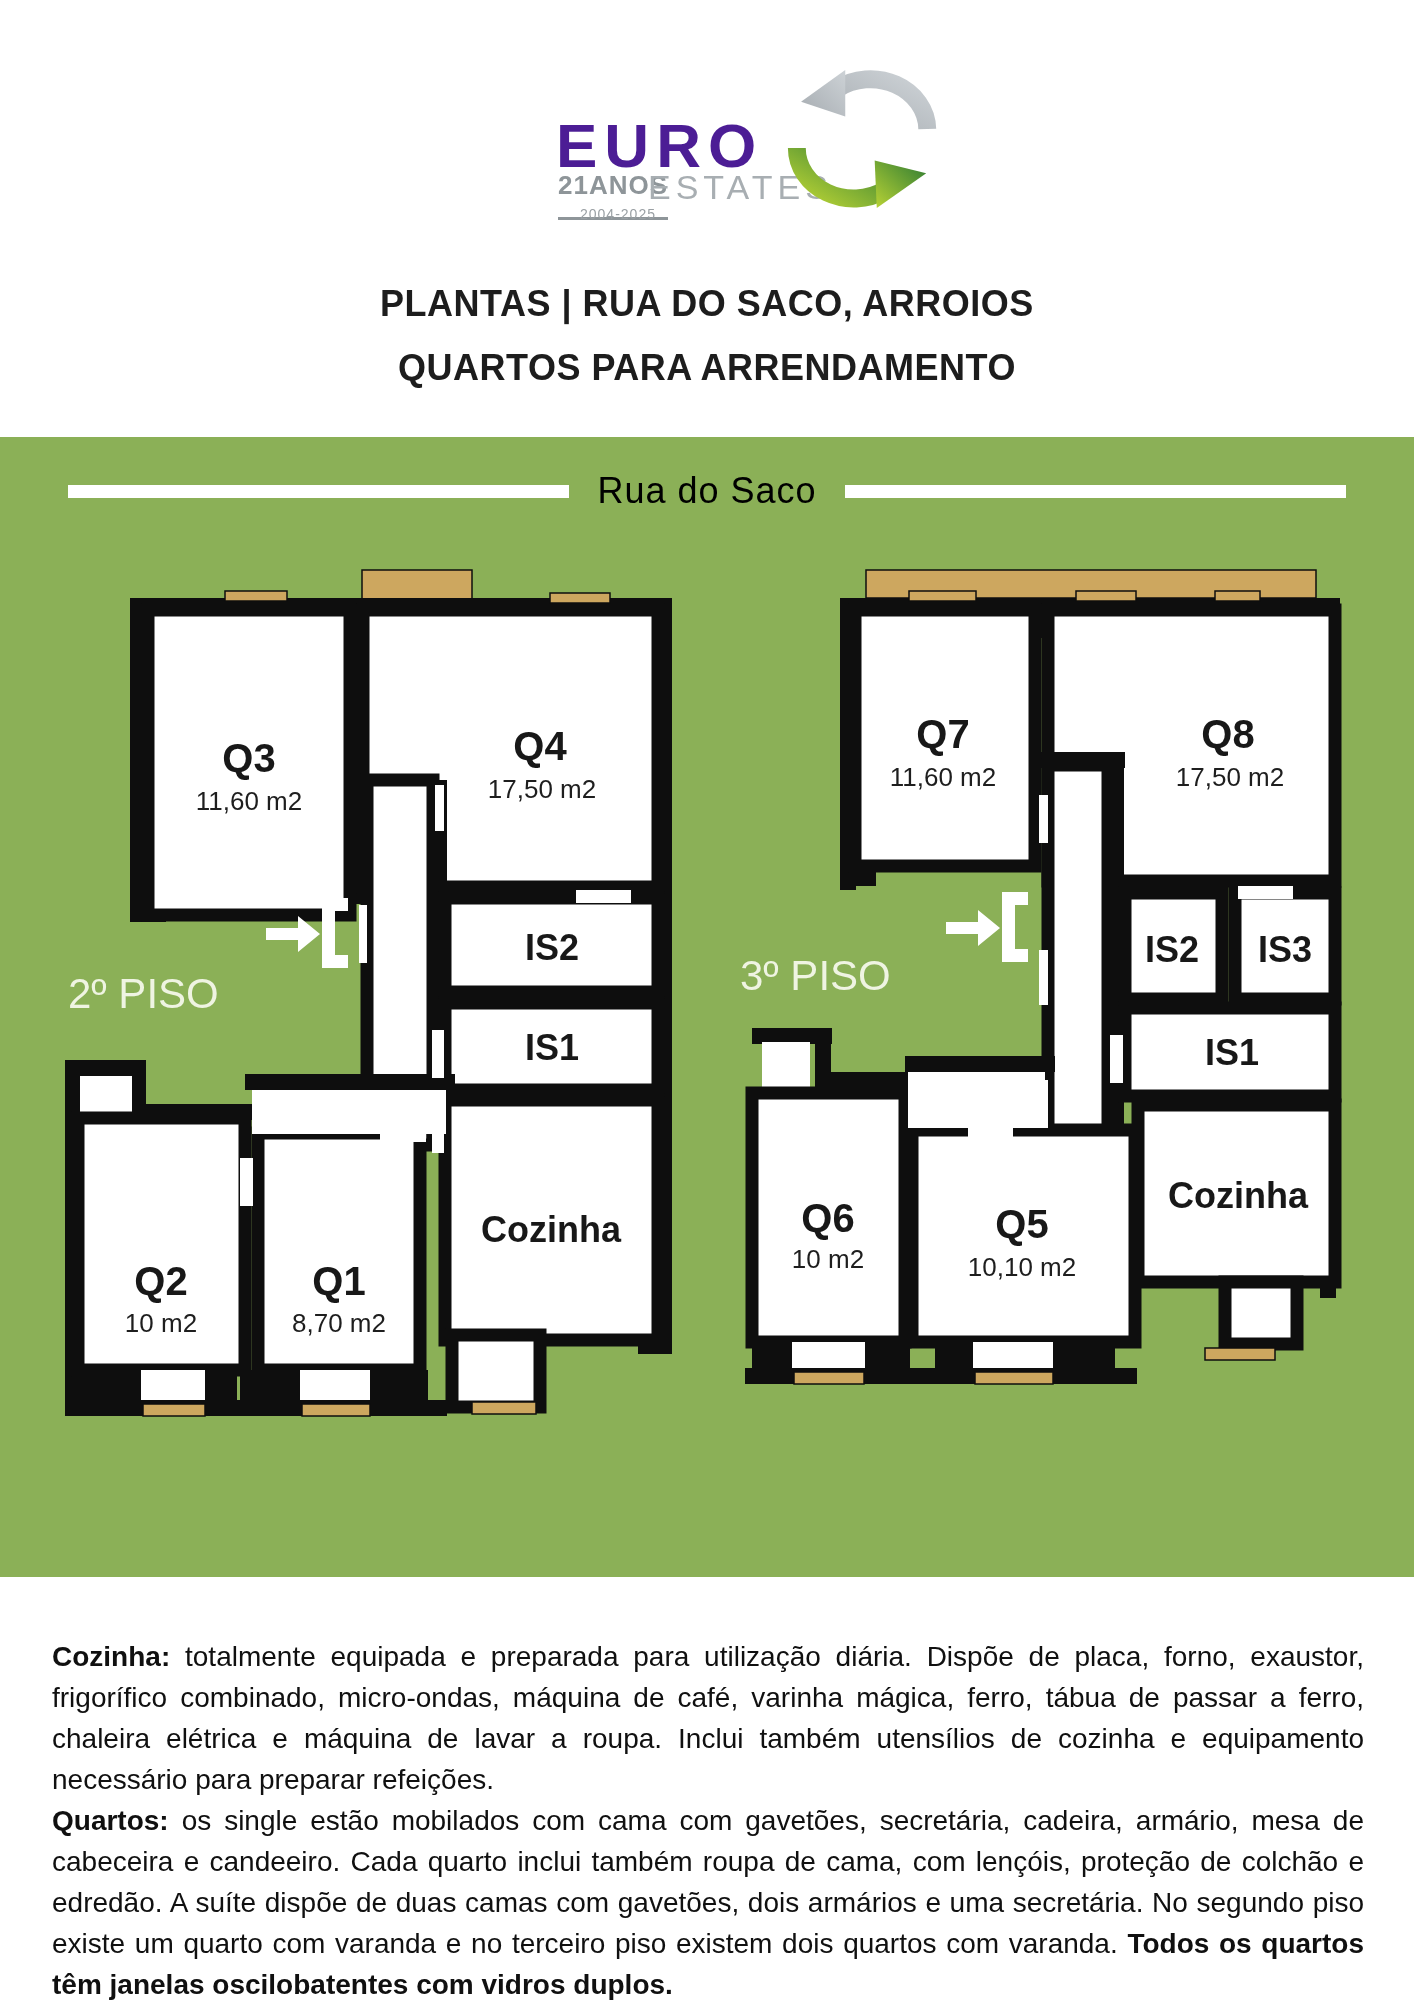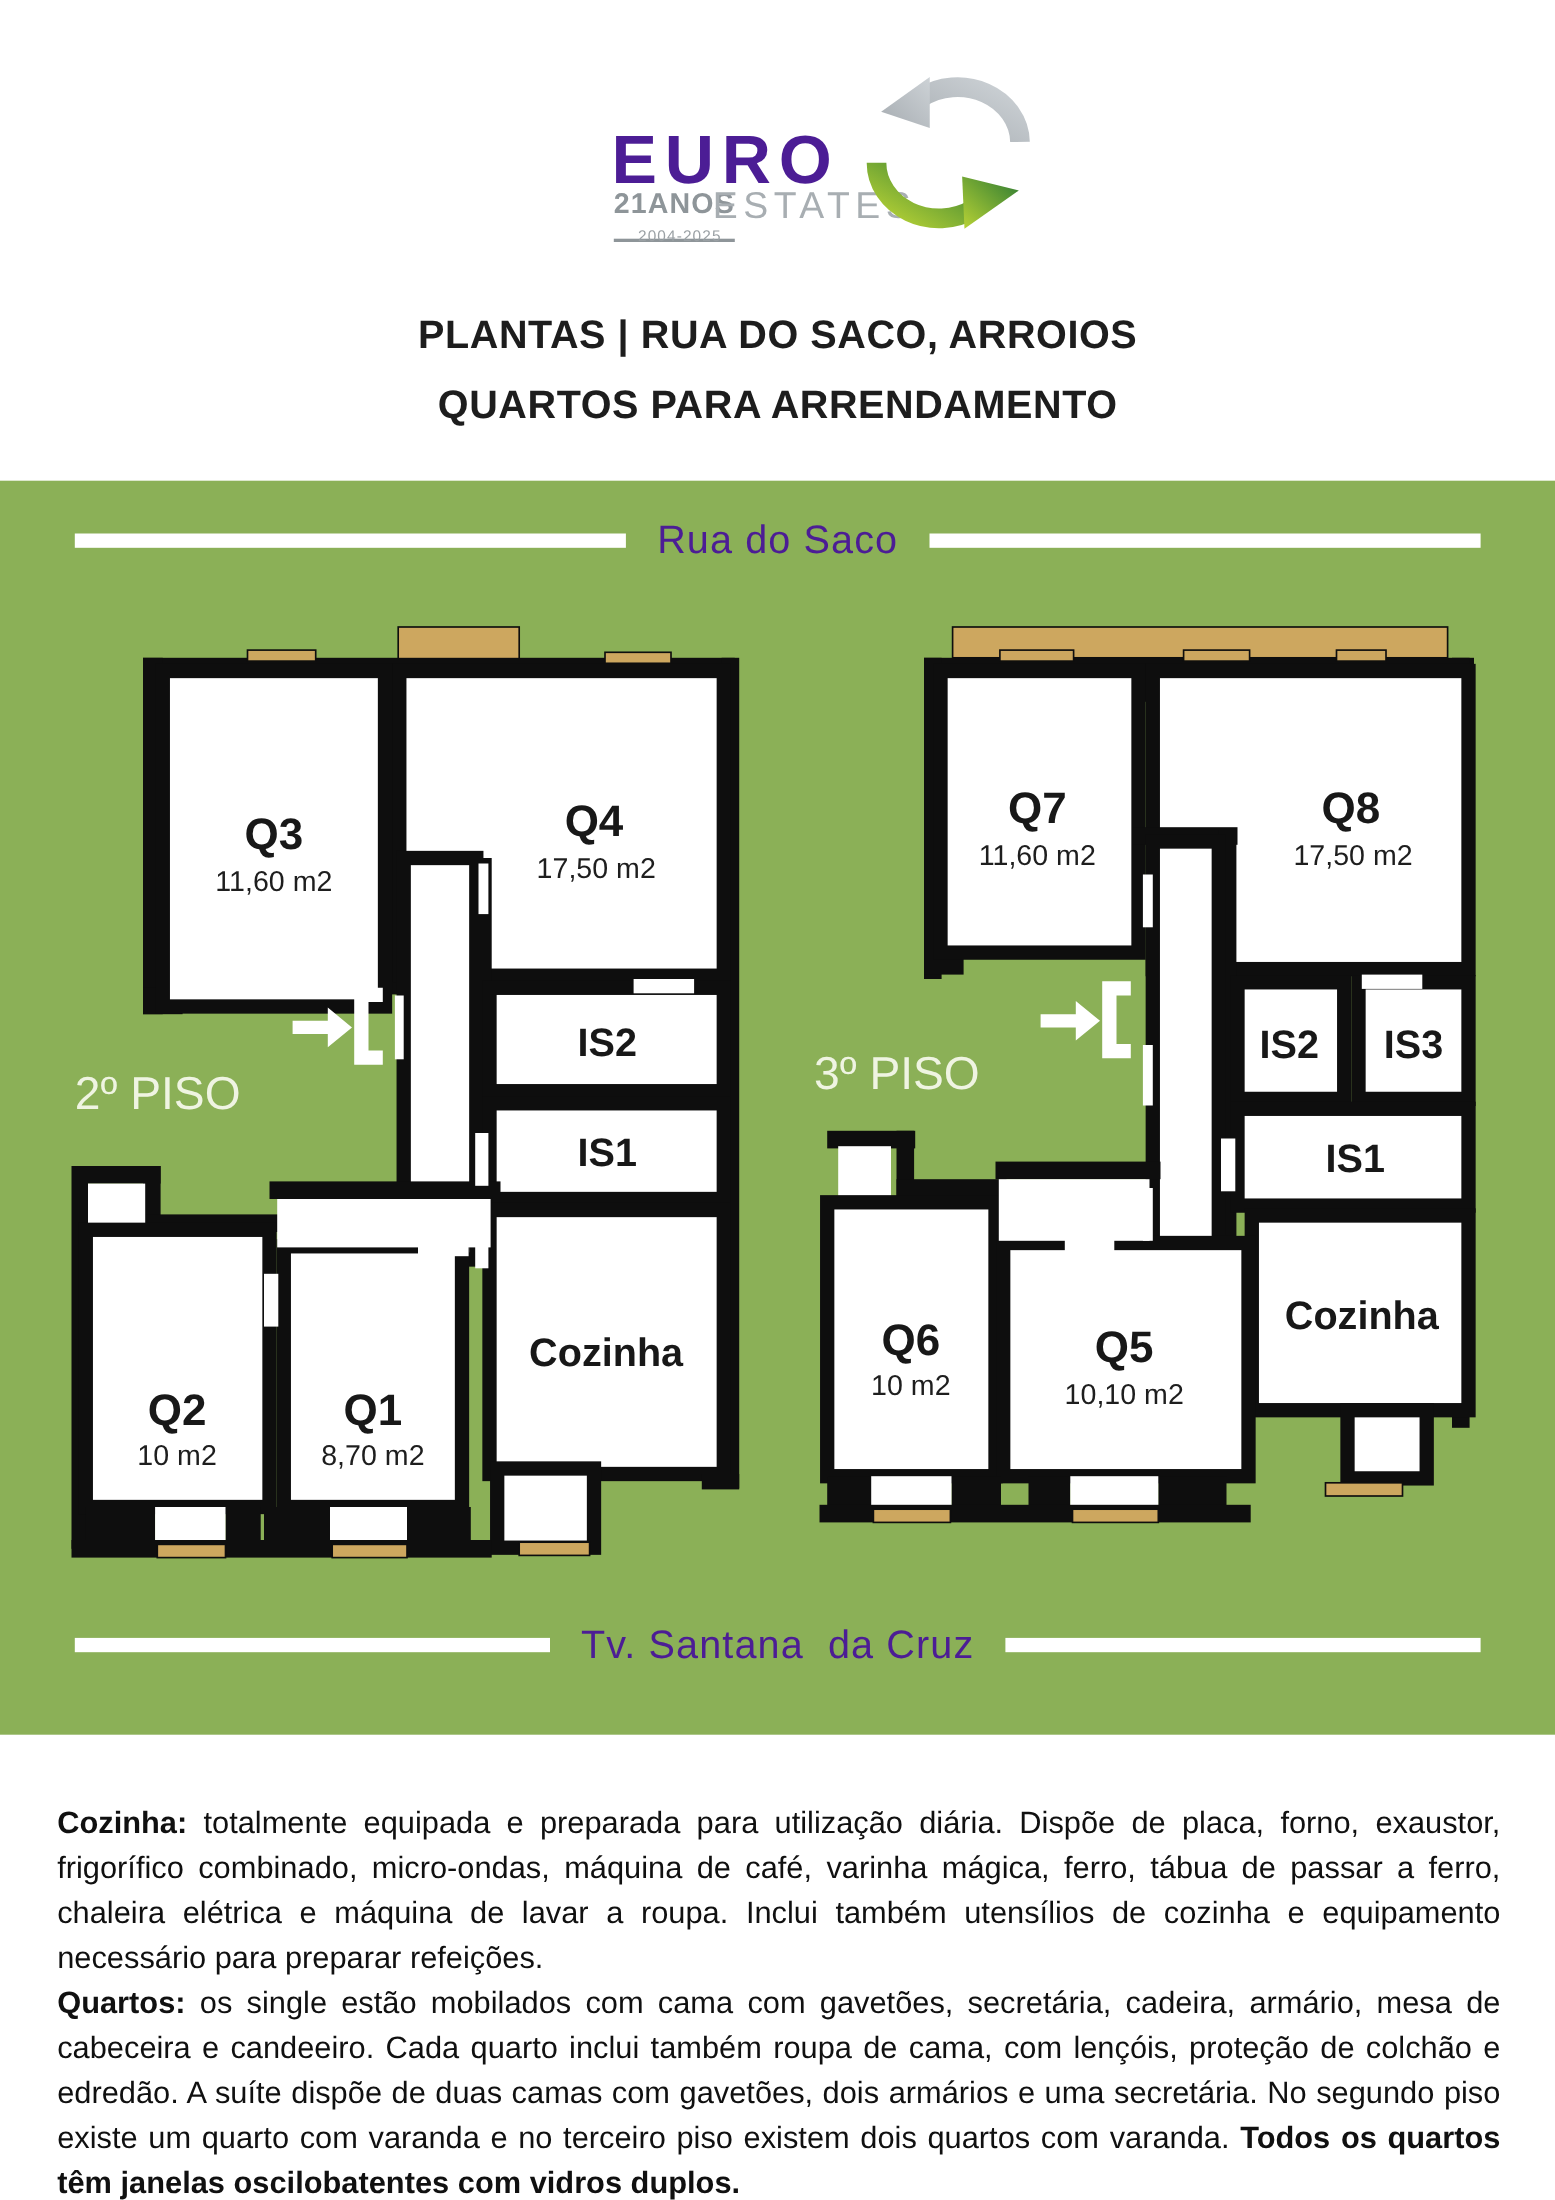--- a/index.html
+++ b/index.html
@@ -18,21 +18,21 @@
   
   #title{position:absolute;left:0;top:272px;width:1414px;text-align:center;
         font-size:36px;font-weight:600;color:#1d1d1d;line-height:64px;letter-spacing:0.5px;}
   
   #board{position:absolute;left:0;top:437px;width:1414px;height:1140px;background:#8BB057;}
   .street-row{position:absolute;left:0;width:1414px;height:36px;display:flex;
         align-items:center;justify-content:center;gap:28px;}
   .street-row .bar{flex:1;height:13px;background:#ffffff;}
   .street-row .bar.l{margin-left:68px;}
   .street-row .bar.r{margin-right:68px;}
-  .street-row .name{color:#4c1d95;font-size:36px;white-space:pre;letter-spacing:1px;}
+  .street-row .name{color:#000000;font-size:36px;white-space:pre;letter-spacing:1px;}
   #street-top{top:36px;}
   #street-bottom{top:1040px;}
   .plan{position:absolute;top:0;left:0;}
   
   .room{fill:#ffffff;stroke:#0e0e0e;stroke-width:13;}
   .wall{fill:#0e0e0e;}
   .win{fill:#ffffff;}
   .sill{fill:#CDA75F;stroke:#0e0e0e;stroke-width:1.5;}
   .whit{fill:#ffffff;}
   .lbl{font-family:"Liberation Sans",sans-serif;font-size:40px;font-weight:600;fill:#181818;text-anchor:middle;}
@@ -230,25 +230,20 @@
         <text class="is" x="1285" y="962">IS3</text>
         <text class="is" x="1232" y="1065">IS1</text>
         <text class="is" x="1238" y="1208">Cozinha</text>
         <text class="lbl" x="828" y="1232">Q6</text>
         <text class="sub2" x="828" y="1268">10 m2</text>
         <text class="lbl" x="1022" y="1238">Q5</text>
         <text class="sub2" x="1022" y="1276">10,10 m2</text>
       </g>
     </svg>
 
-    <div id="street-bottom" class="street-row">
-      <div class="bar l"></div>
-      <div class="name">Tv. Santana  da Cruz</div>
-      <div class="bar r"></div>
-    </div>
   </div>
 
   <div id="para1" class="para">
     <b>Cozinha:</b>
      <span>totalmente equipada e preparada para utilização diária. Dispõe de placa, forno, exaustor, frigorífico combinado, micro-ondas, máquina de café, varinha mágica, ferro, tábua de passar a ferro, chaleira elétrica e máquina de lavar a roupa. Inclui também utensílios de cozinha e equipamento necessário para preparar refeições.</span>
   </div>
   <div id="para2" class="para">
     <b>Quartos:</b>
      <span>os single estão mobilados com cama com gavetões, secretária, cadeira, armário, mesa de cabeceira e candeeiro. Cada quarto inclui também roupa de cama, com lençóis, proteção de colchão e edredão. A suíte dispõe de duas camas com gavetões, dois armários e uma secretária. No segundo piso existe um quarto com varanda e no terceiro piso existem dois quartos com varanda.</span>
      <b>Todos os quartos têm janelas oscilobatentes com vidros duplos.</b>

